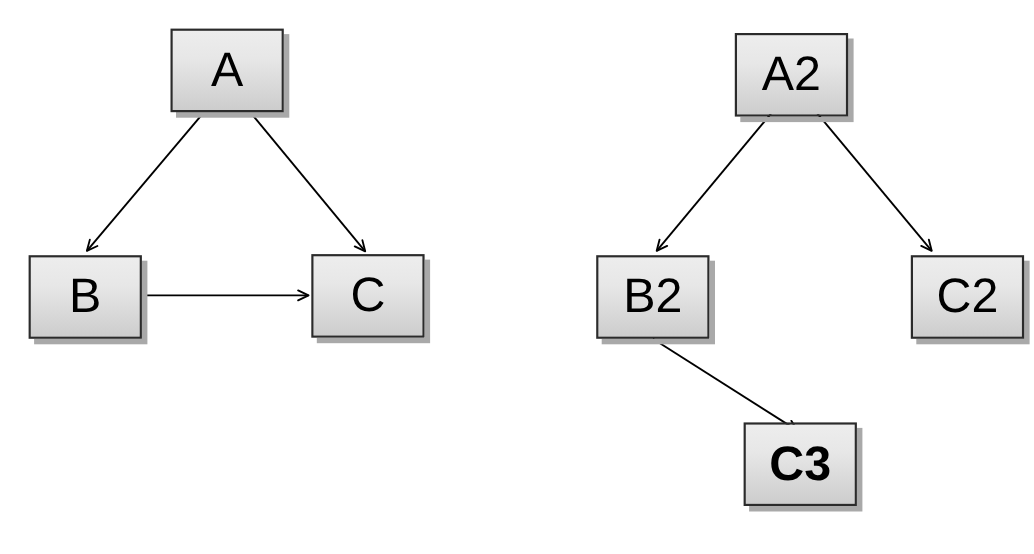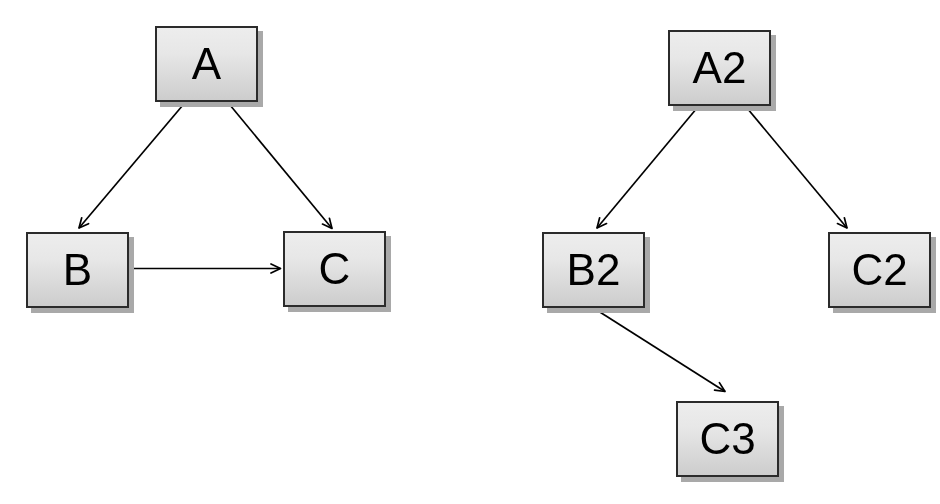--- a/index.html
+++ b/index.html
@@ -79,17 +79,17 @@
   </div>
 
   <div class="node" style="left:542px; top:232px;">
     <span class="node-label">B2</span>
   </div>
 
   <div class="node" style="left:800px; top:232px;margin-left:28px;">
     <span class="node-label">C2</span>
   </div>
 
-  <div class="node" style="left:676px; top:401px;">
+  <div class="node" style="left:676px; top:384px;font-weight:bold;">
     <span class="node-label">C3</span>
   </div>
 
 </div>
 
 </body></html>

